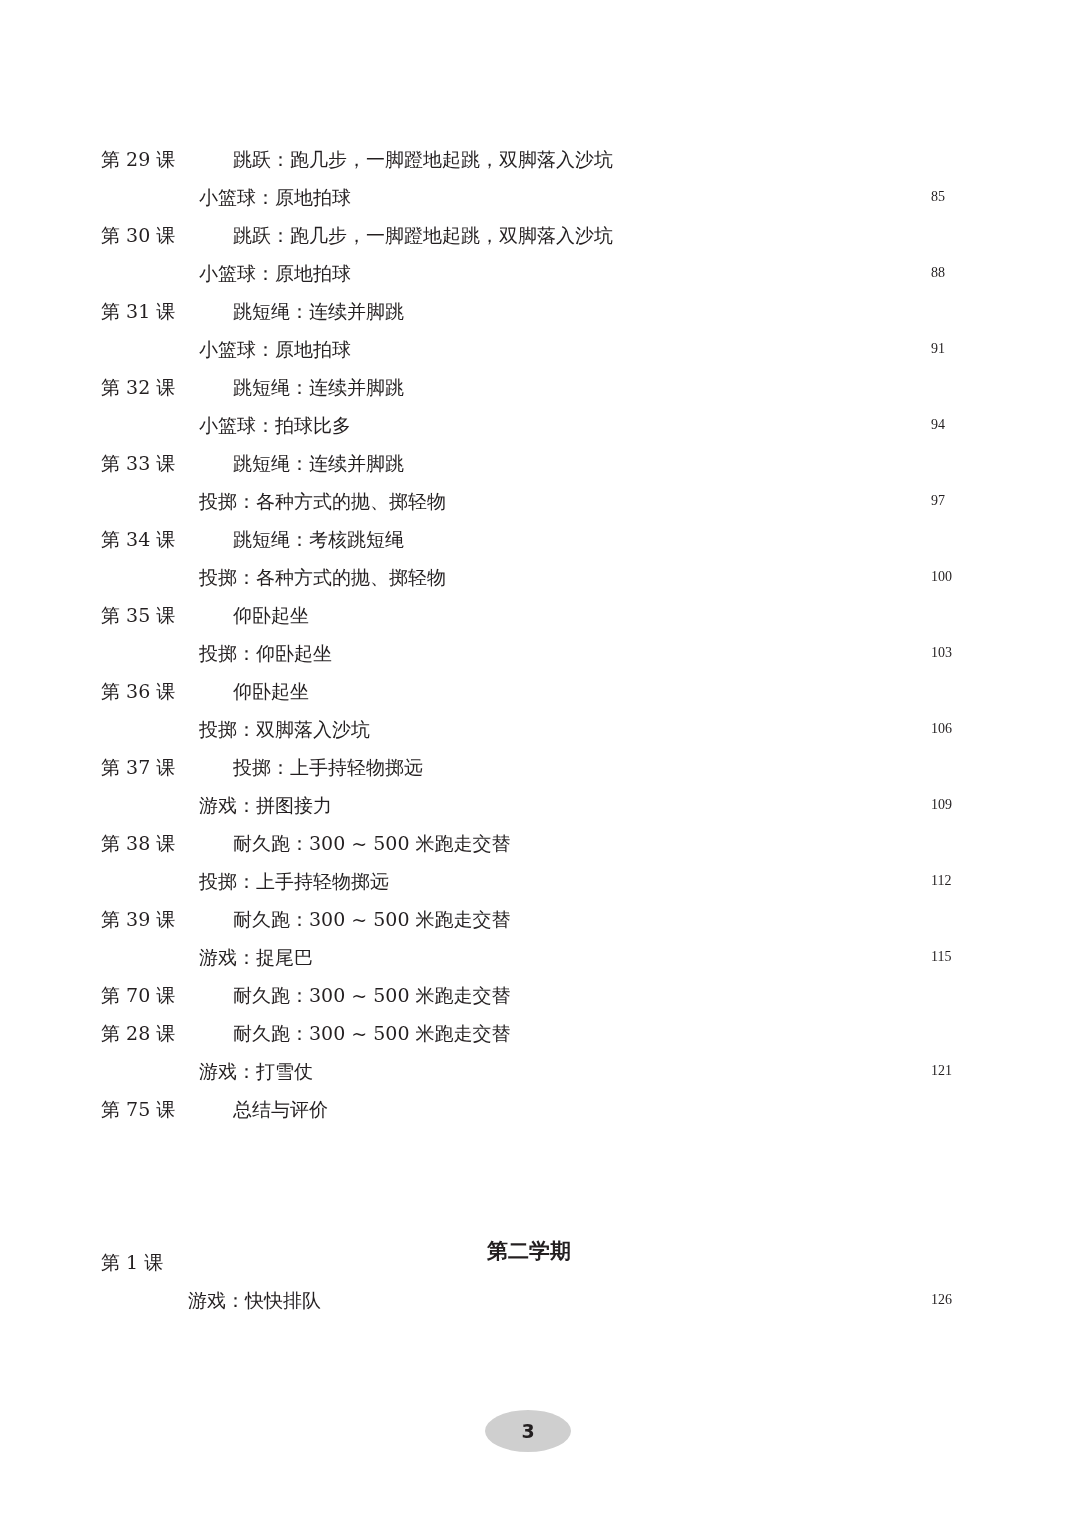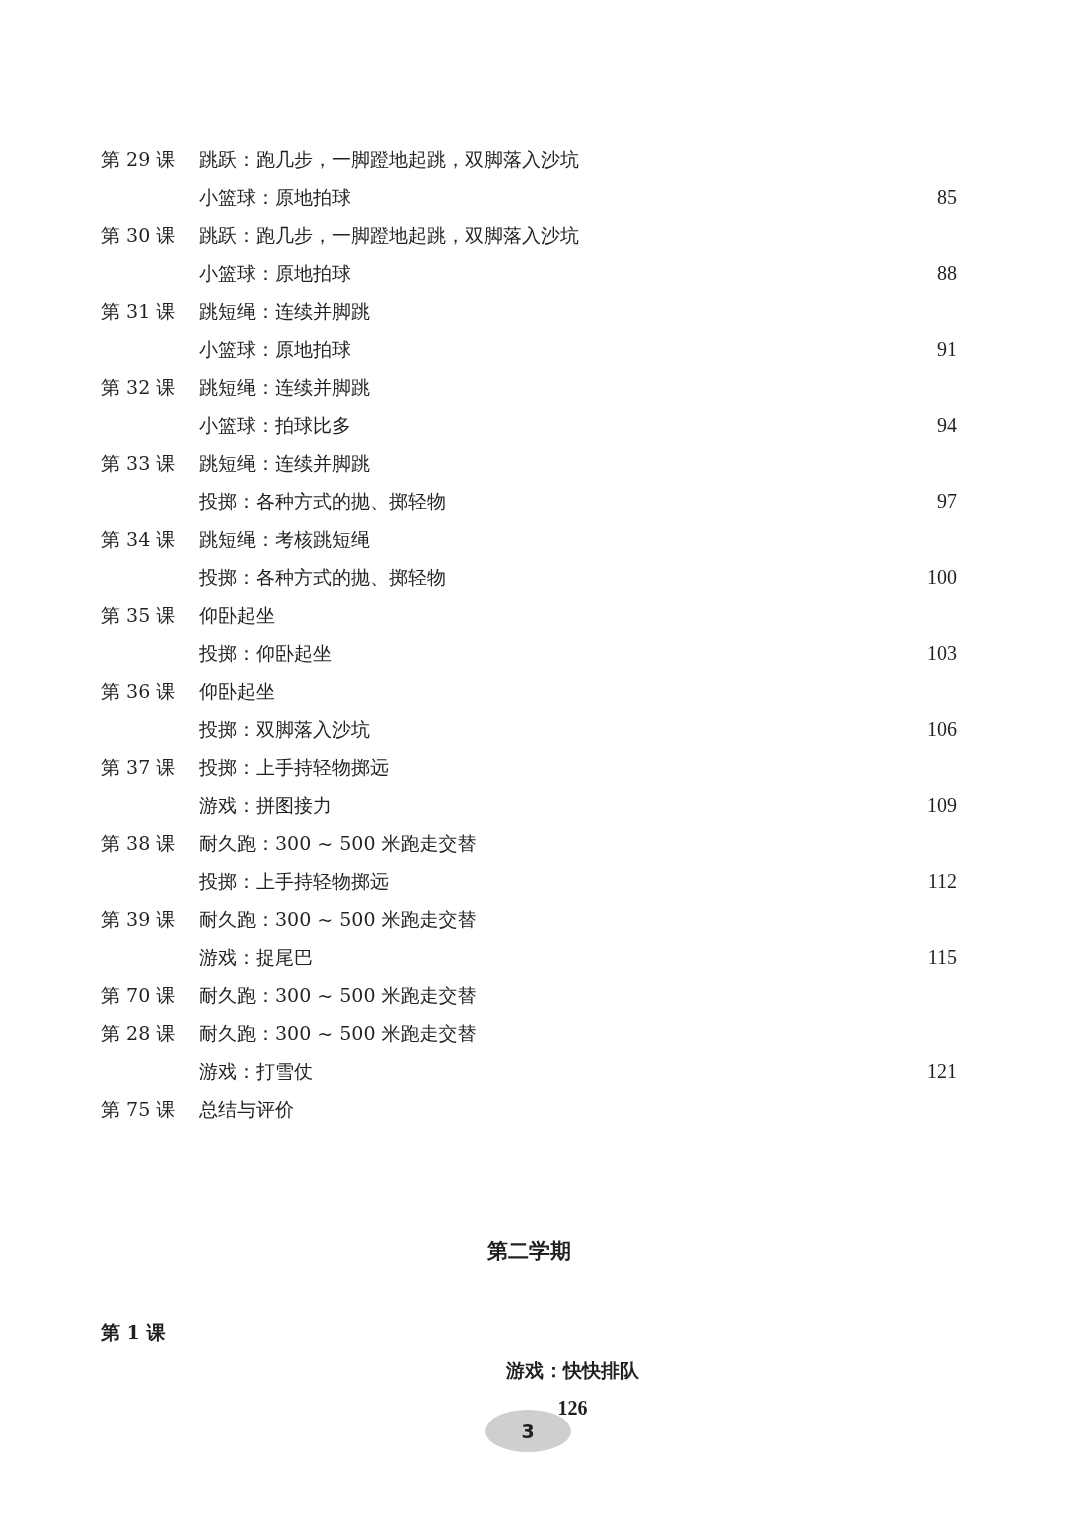--- a/index.html
+++ b/index.html
@@ -5,39 +5,39 @@
   html, body { margin: 0; padding: 0; background: #ffffff; }
   body {
     width: 1092px; height: 1535px; position: relative; overflow: hidden;
     font-family: "DejaVu Serif", "Liberation Serif", serif;
     color: #231f20;
   }
   .toc { position: absolute; left: 101px; top: 140px; width: 856px; }
   .lesson { position: relative; }
   .row {
     height: 38px; line-height: 38px; font-size: 19px;
-    display: flex; align-items: center; white-space: nowrap;
+    display: flex; align-items: center; white-space: nowrap; gap: 34px;
   }
   .num { width: 98px; flex: 0 0 98px; }
   .num.narrow { width: 87px; flex: 0 0 87px; }
   .title { }
   .sub { padding-left: 98px; }
-  .sub.narrow { padding-left: 87px; flex-direction: column; }
+  .sub.narrow { padding-left: 87px; }
   .leader {
     flex: 1 1 auto; margin: 0 6px 0 8px; height: 38px;
     background-image: radial-gradient(circle, #231f20 1.1px, transparent 1.3px);
     background-size: 7px 38px; background-position: 0 24px; background-repeat: repeat-x;
     align-self: stretch;
   }
-  .page { min-width: 26px; text-align: right; font-family: "Liberation Serif", serif; font-size: 20px; }
+  .page { min-width: 26px; font-family: "Liberation Serif", serif; font-size: 14px; }
   .term-heading {
     position: absolute; top: 1237px; left: 0; width: 1058px; text-align: center;
     font-family: Liberation Mono, monospace; font-weight: bold; font-size: 21px;
   }
-  .toc2 { position: absolute; left: 101px; top: 1313px; width: 856px; font-weight: bold; }
+  .toc2 { position: absolute; left: 101px; top: 1243px; width: 856px; }
   .page-badge {
     position: absolute; left: 485px; top: 1410px; width: 86px; height: 42px;
     border-radius: 50%; background: #cfcfcf; text-align: center; line-height: 42px;
     font-family: "DejaVu Sans", "Liberation Sans", sans-serif; font-weight: bold; font-size: 19px;
   }
 </style>
 </head>
 <body>
 
 <div class="toc">

